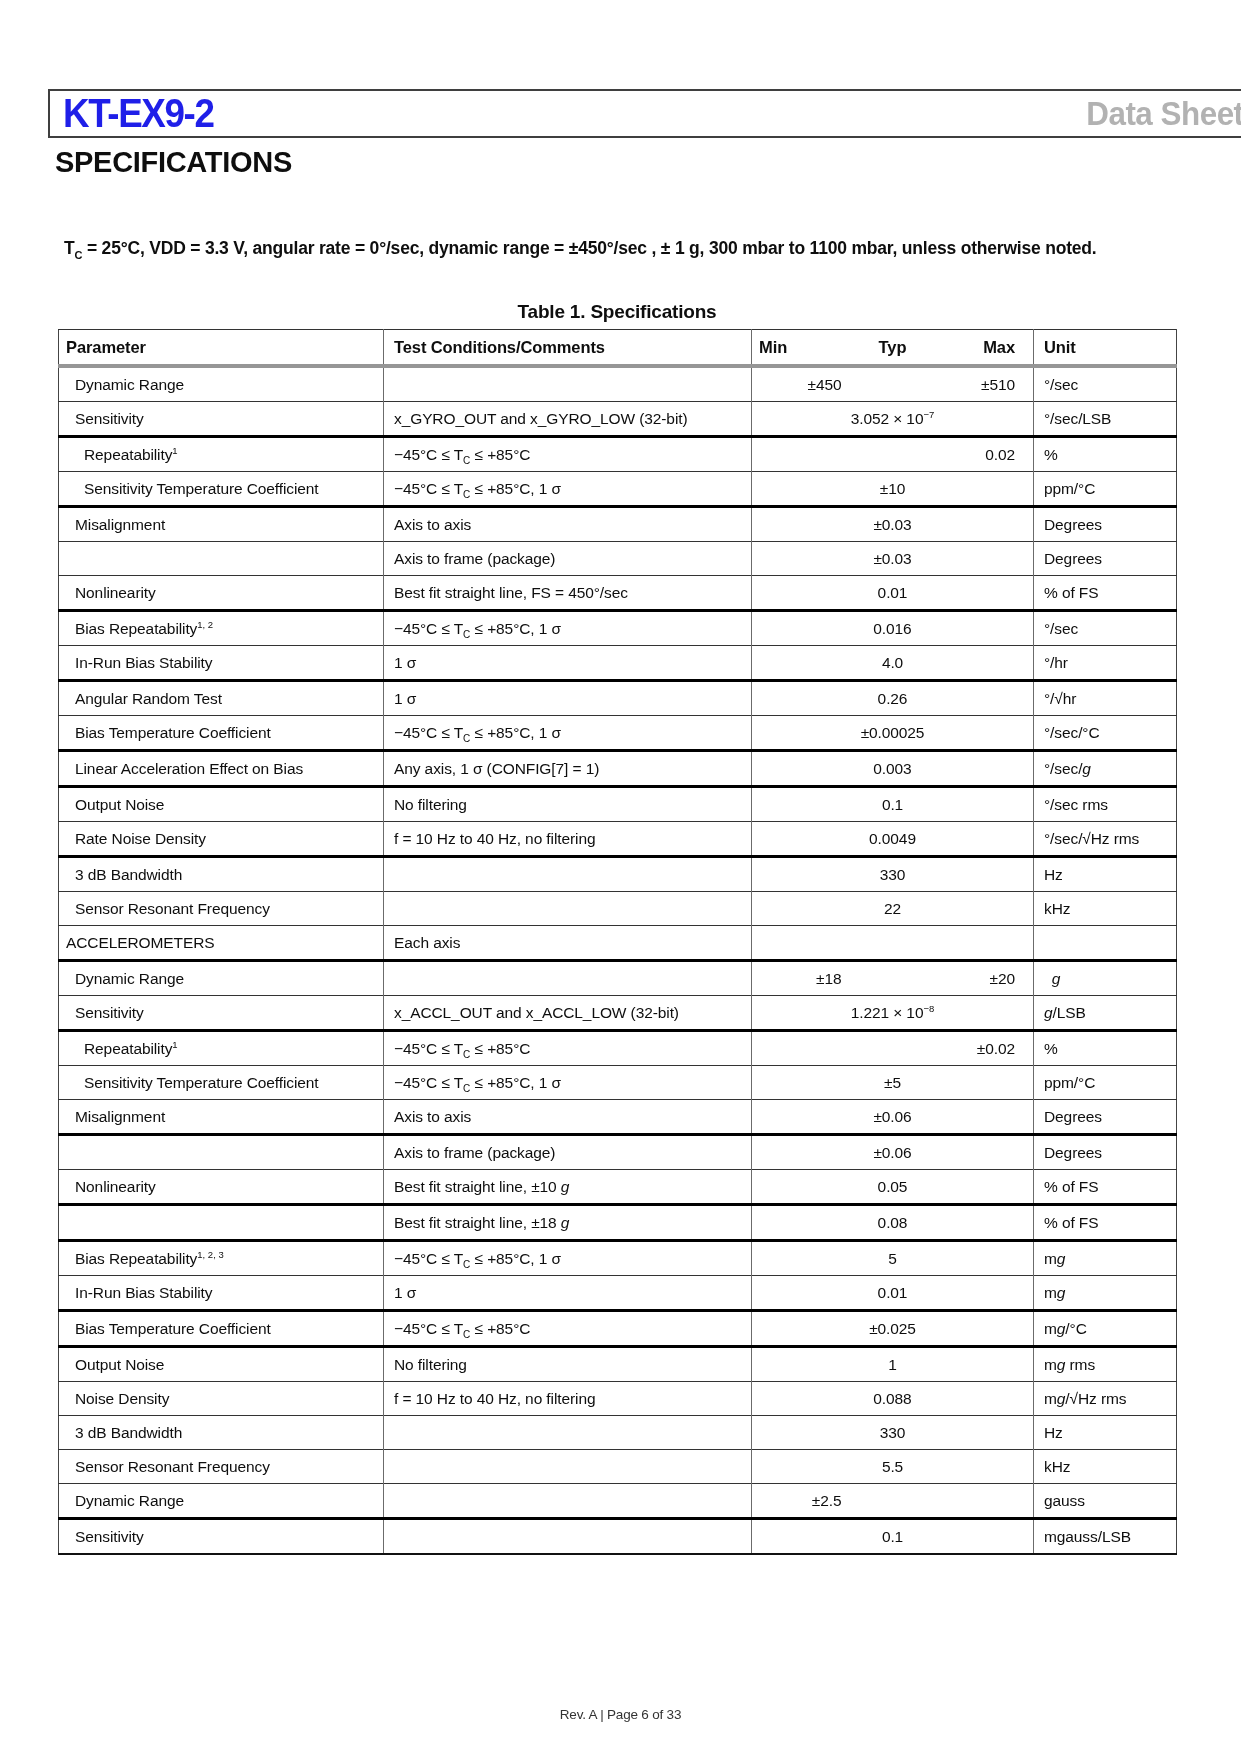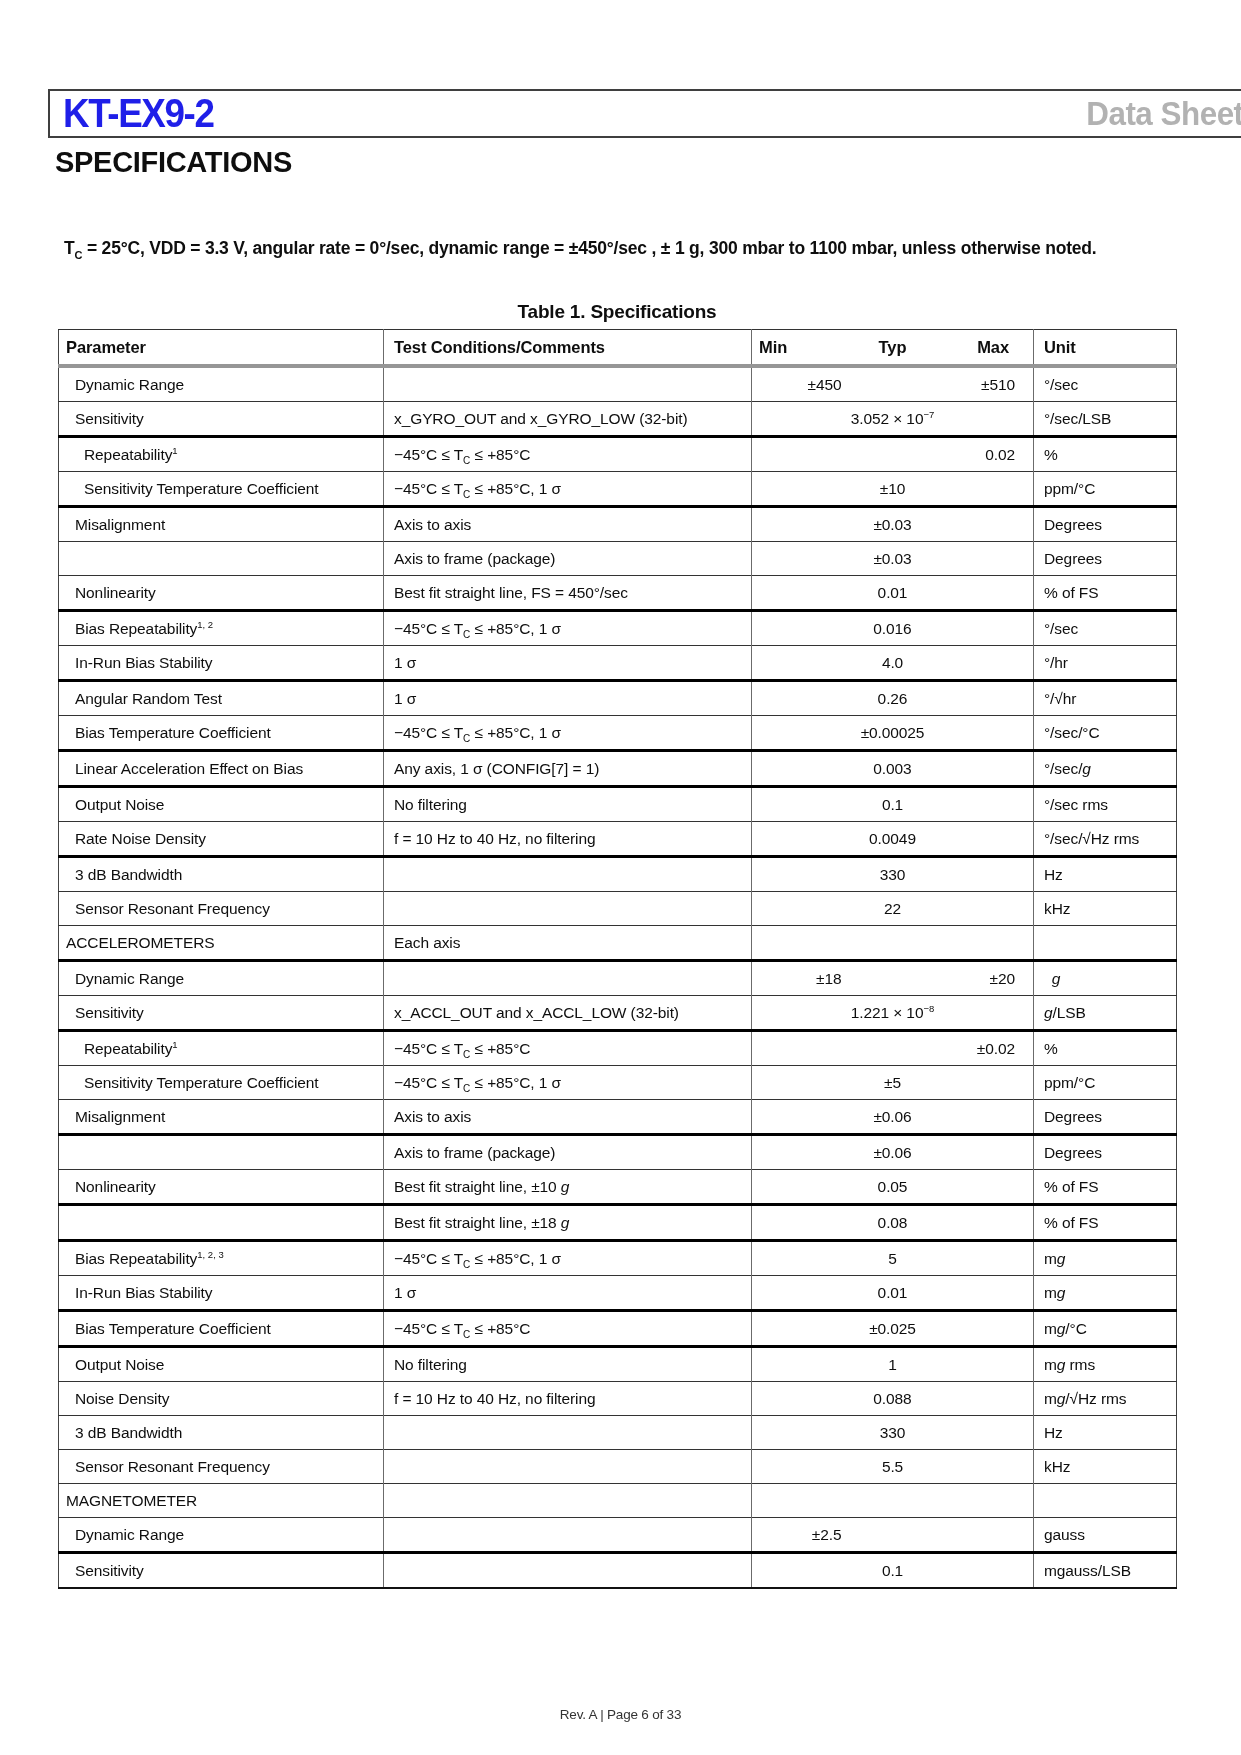--- a/index.html
+++ b/index.html
@@ -47,21 +47,21 @@
   }
   .spec-table thead tr { border-bottom:4.5px solid #969696; }
   .spec-table tbody tr { border-bottom:1.4px solid #333; }
   .spec-table tbody tr.thick { border-bottom:3.2px solid #000; }
   .vr { border-right:1.5px solid #6b6b6b; }
   .spec-table th { font-size:16.5px; font-weight:bold; text-align:left; height:34px; }
   th.c-param { padding-left:7px; }
   th.c-cond  { padding-left:10px; }
   th.c-min   { padding-left:7px; }
   th.c-typ   { text-align:center; }
-  th.c-max   { text-align:right; padding-right:24px; }
+  th.c-max   { text-align:right; padding-right:18px; }
   th.c-unit  { padding-left:10px; }
   td.cond { padding-left:10px; overflow:hidden; }
   td.min  { padding-left:7px;text-align:right; }
   td.typ  { text-align:center; overflow:visible; }
   td.max  { text-align:right; padding-right:18px; }
   td.unit { padding-left:10px; }
   td.param { overflow:hidden; }
   td.param.i0 { padding-left:7px; }
   td.param.i1 { padding-left:16px; }
   td.param.i2 { padding-left:25px; }
@@ -358,28 +358,20 @@
           <td class="unit">Hz</td>
         </tr>
         <tr>
           <td class="param i1 vr">Sensor Resonant Frequency</td>
           <td class="cond vr"></td>
           <td class="min"></td>
           <td class="typ">5.5</td>
           <td class="max vr"></td>
           <td class="unit">kHz</td>
         </tr>
-        <tr>
-          <td class="param i0 vr">MAGNETOMETER</td>
-          <td class="cond vr"></td>
-          <td class="min"></td>
-          <td class="typ"></td>
-          <td class="max vr"></td>
-          <td class="unit"></td>
-        </tr>
         <tr class="thick">
           <td class="param i1 vr">Dynamic Range</td>
           <td class="cond vr"></td>
           <td class="min">±2.5</td>
           <td class="typ"></td>
           <td class="max vr"></td>
           <td class="unit">gauss</td>
         </tr>
         <tr>
           <td class="param i1 vr">Sensitivity</td>

